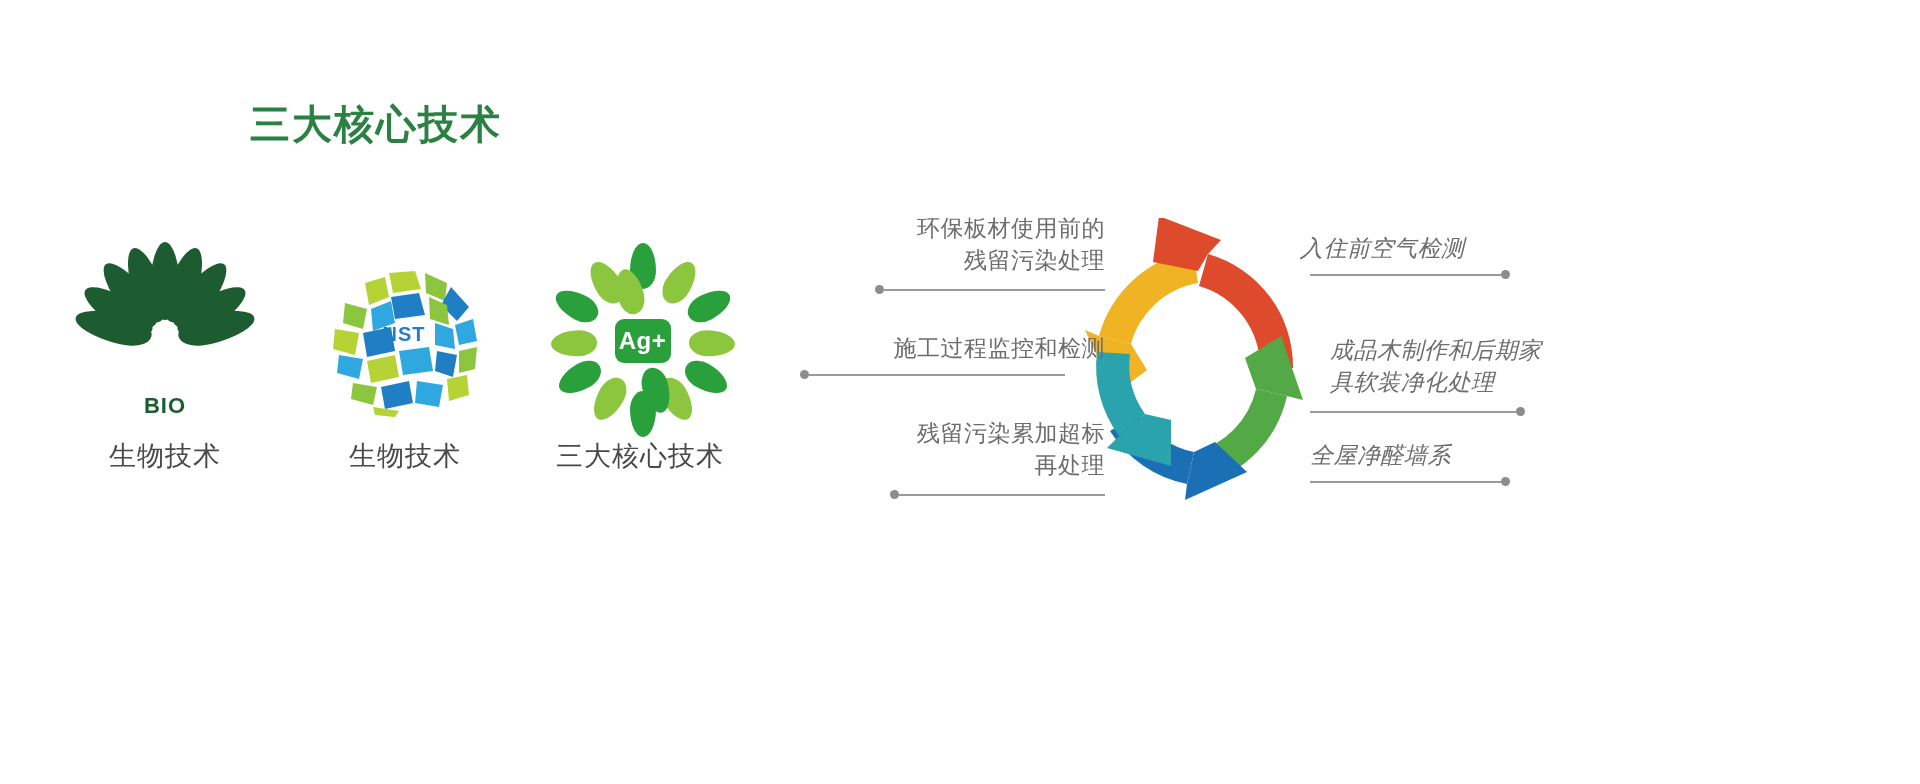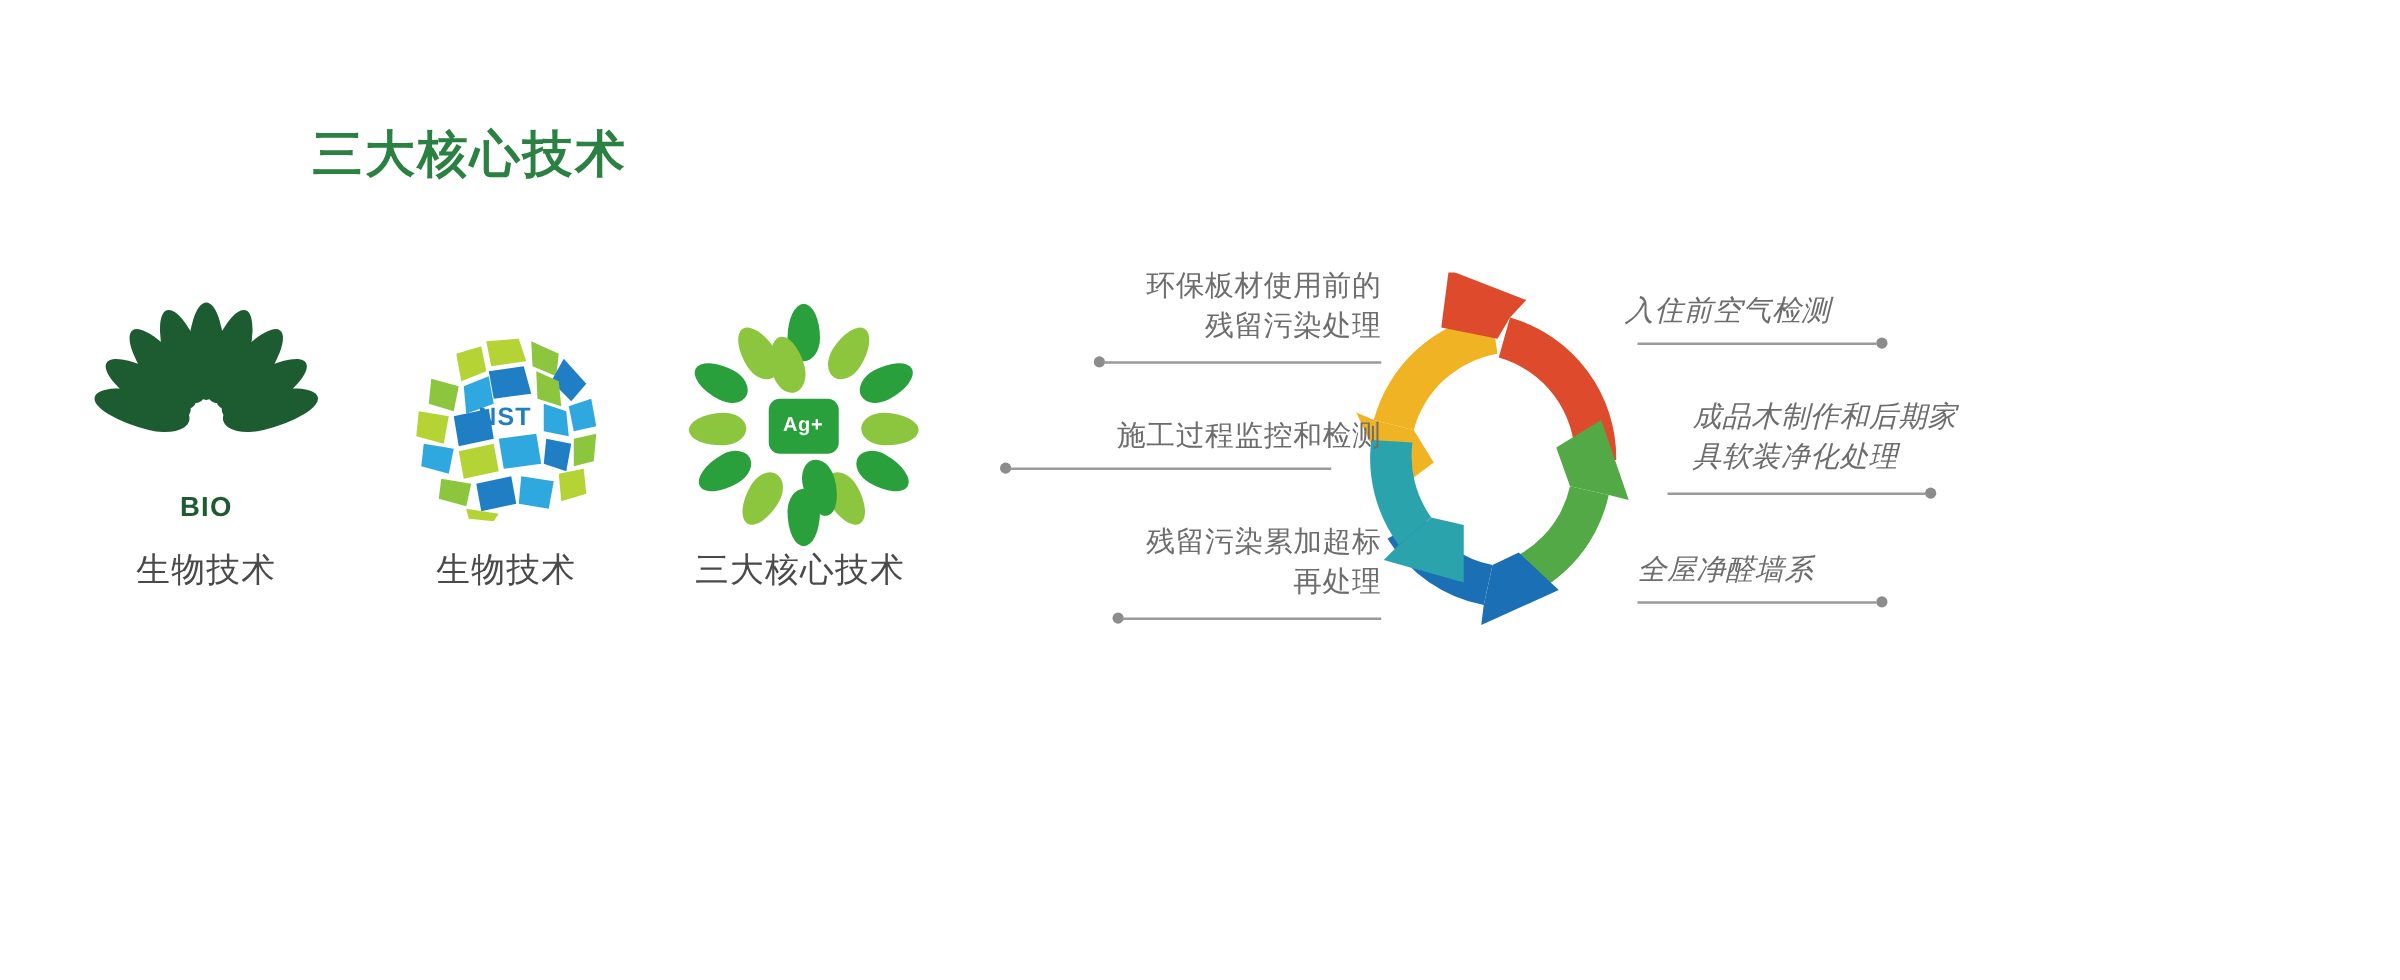--- a/index.html
+++ b/index.html
@@ -65,21 +65,21 @@
   .ag-leaf{
     position:absolute;left:50%;top:50%;
     width:26px;height:46px;
     border-radius:50% 50% 50% 50% / 60% 60% 40% 40%;
     transform-origin:50% 100%;
   }
   .ag-badge{
     position:absolute;left:50%;top:50%;
     width:56px;height:44px;margin-left:-28px;margin-top:-22px;
     background:#2aa03c;border-radius:9px;
-    color:#ffffff;font-size:16px;font-weight:bold;
+    color:#ffffff;font-size:24px;font-weight:bold;
     display:flex;align-items:center;justify-content:center;
     letter-spacing:0.5px;z-index:5;
   }
 
   
   #cycle{position:absolute;left:1075px;top:218px;width:240px;height:300px;}
   #cycle svg{display:block;}
 
   .node{position:absolute;}
   .node-text{
@@ -99,21 +99,21 @@
   #node-0{left:840px;top:213px;width:265px;}
   #node-0 .leader{left:35px;top:72px;width:230px;}
   #node-1{left:800px;top:333px;width:305px;}
   #node-1 .leader{left:0px;top:37px;width:265px;}
   #node-2{left:840px;top:418px;width:265px;}
   #node-2 .leader{left:50px;top:72px;width:215px;}
 
   
   #node-3{left:1300px;top:233px;width:290px;}
   #node-3 .leader{left:10px;top:37px;width:200px;}
-  #node-4{left:1330px;top:318px;width:290px;margin-left:24px;}
+  #node-4{left:1330px;top:335px;width:290px;}
   #node-4 .leader{left:-20px;top:72px;width:215px;}
   #node-5{left:1310px;top:440px;width:290px;}
   #node-5 .leader{left:0px;top:37px;width:200px;}
 </style>
 </head>
 <body>
 
 <div class="stage">
 
   <div class="title" id="title-left">三大核心技术</div>

